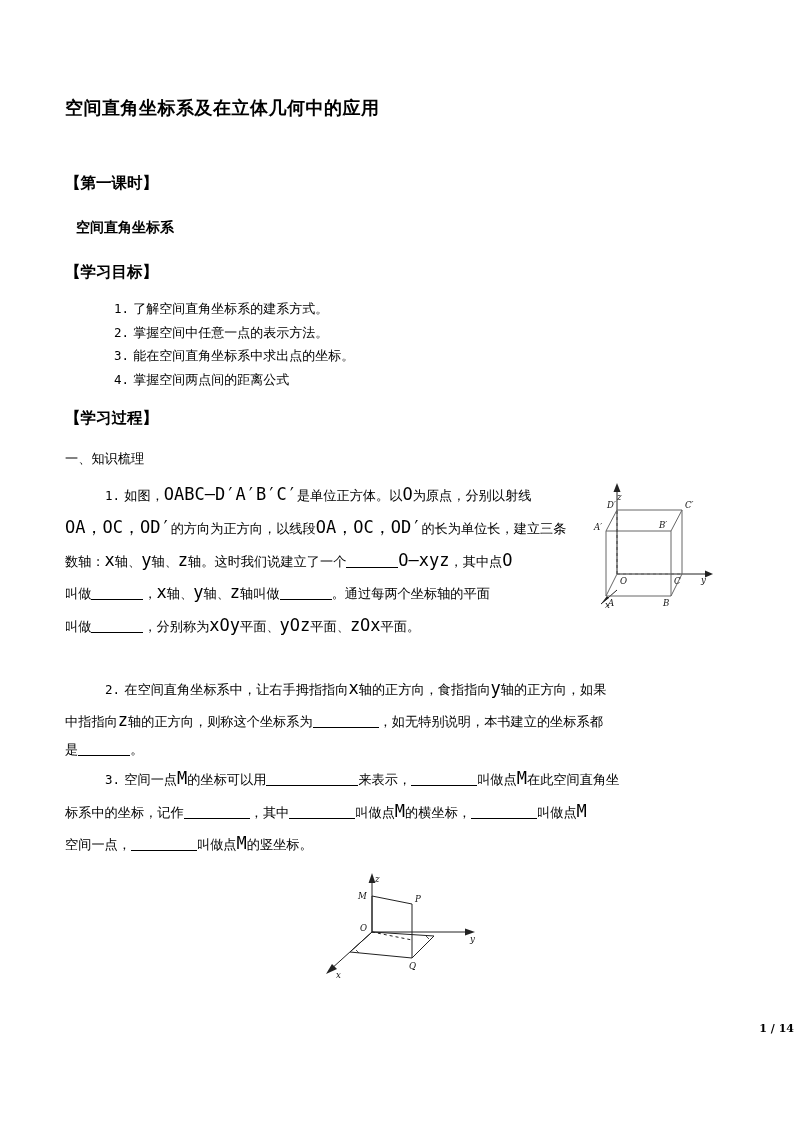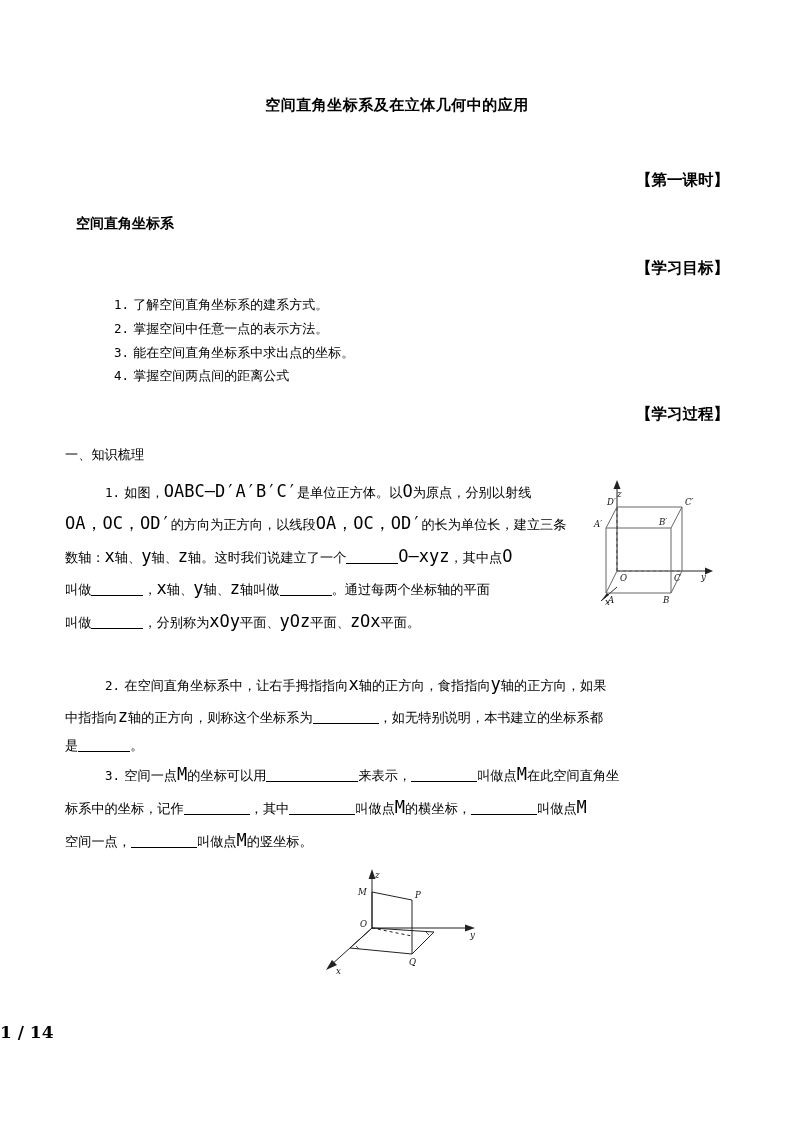--- a/index.html
+++ b/index.html
@@ -19,38 +19,37 @@
     position: absolute;
     left: 0; top: 0;
     width: 794px;
     height: 1123px;
     box-sizing: border-box;
     padding: 0 65px;
   }
 
   
   .doc-title {
-    text-align: center;
+    text-align: left;
     font-family: "DejaVu Serif", "Liberation Serif", serif;
     font-weight: bold;
-    font-size: 15px;
+    font-size: 18px;
     letter-spacing: 0.5px;
     margin: 0;
     padding-top: 96px;
     line-height: 1.3;
   }
 
   
   .bracket-head {
     font-family: "DejaVu Serif", "Liberation Serif", serif;
     font-size: 15.5px;
     font-weight: bold;
     margin: 0;
     line-height: 1.5;
-    text-align: right;
   }
   .sub-head {
     font-family: "DejaVu Sans", "Liberation Sans", sans-serif;
     font-size: 14px;
     font-weight: bold;
     margin: 11px;
     line-height: 1.5;
   }
   .spacer-lg { height: 52px; }
   .spacer-md { height: 17px; }
@@ -124,24 +123,24 @@
     display: block;
   }
   .fig-wrap-axes { text-align: center; }
 
   
   .footer {
     position: absolute;
     left: 0;
     right: 0;
     top: 1022px;
-    text-align: left;
+    text-align: right;
     font-family: "DejaVu Serif", "Liberation Serif", serif;
     font-weight: bold;
-    font-size: 17px;
+    font-size: 11px;
   }
 
   svg text {
     font-family: "DejaVu Serif", "Liberation Serif", serif;
     font-style: italic;
     font-size: 10px;
     fill: #111;
   }
   svg .lbl-sm { font-size: 8.6px; }
 </style>

